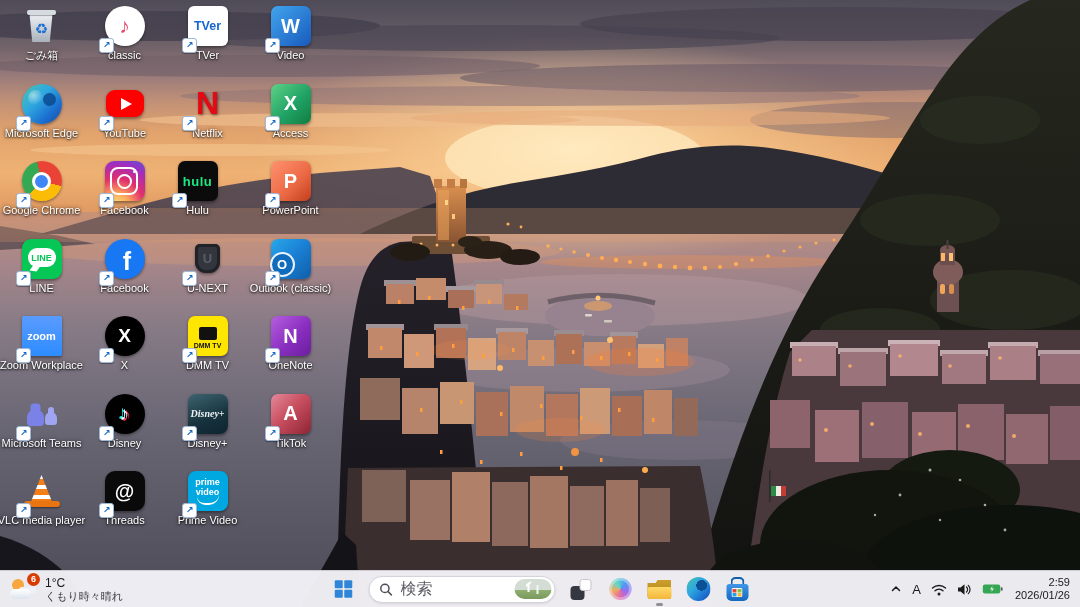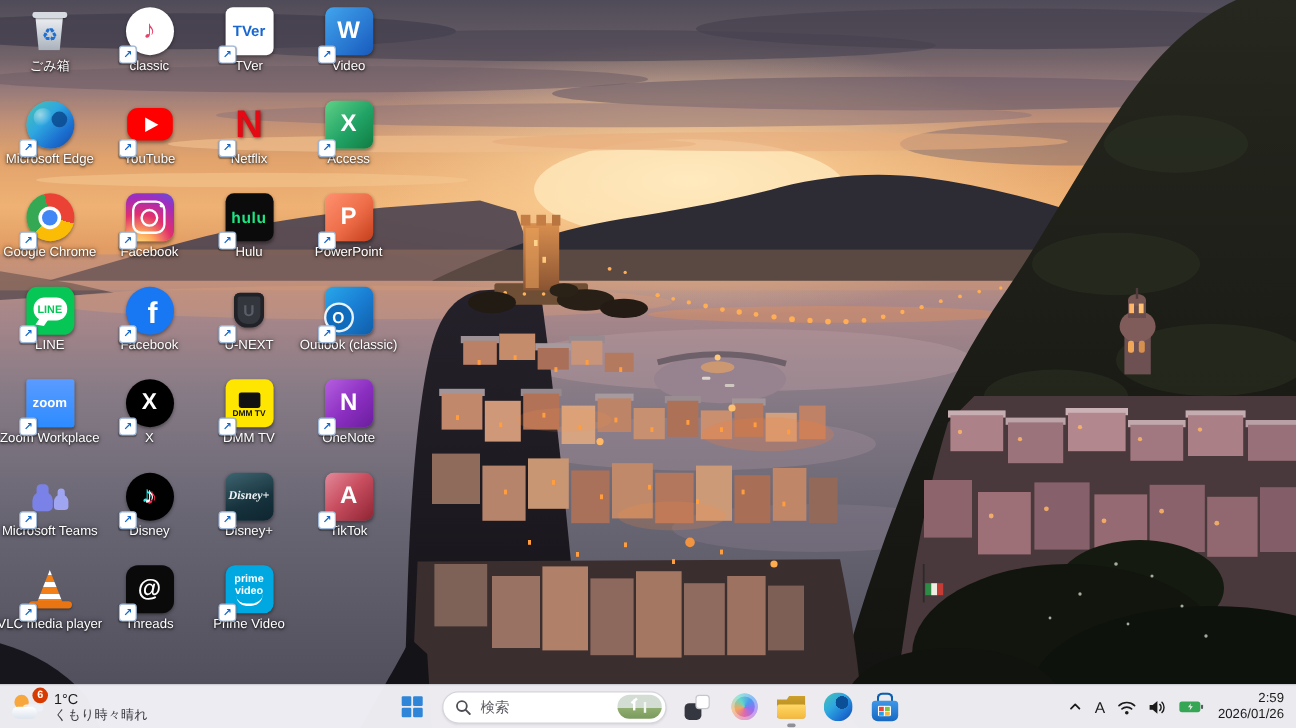--- a/index.html
+++ b/index.html
@@ -98,21 +98,21 @@
     color:#fff;font-size:9px;font-weight:700;line-height:13px;text-align:center;z-index:2;}
   .w-temp{font-size:12px;line-height:14px;color:#1b1b1b;}
   .w-cond{font-size:11px;line-height:13px;color:#3c3c43;}
   .tb-center{position:absolute;left:50%;transform:translateX(-50%);top:0;height:100%;display:flex;align-items:center;gap:2px;}
   .tbtn{position:relative;width:37px;height:33px;border:0;background:transparent;border-radius:6px;
     display:flex;align-items:center;justify-content:center;padding:0;cursor:pointer;}
   .win{width:8px;height:8px;background:#2f86d8;border-radius:1px;box-shadow:9.5px 0 #2f86d8,0 9.5px #2f86d8,9.5px 9.5px #2f86d8;
     transform:translate(-4.75px,-4.75px);}
   .search{width:172px;height:25px;background:#fff;border:1px solid #d4d4dc;border-radius:14px;margin:0 5px;
     display:flex;align-items:center;gap:6px;padding:0 3px 0 10px;box-shadow:0 1px 2px rgba(0,0,0,.09);}
-  .search input{border:0;outline:0;flex:1;min-width:0;background:transparent;font-size:12px;color:#333;
+  .search input{border:0;outline:0;flex:1;min-width:0;background:transparent;font-size:16px;color:#333;
     font-family:"Liberation Sans","DejaVu Sans",sans-serif;}
   .search input::placeholder{color:#5c5c64;opacity:1;}
   .sh{width:37px;height:20px;border-radius:10px;flex:none;position:relative;overflow:hidden;
     background:linear-gradient(180deg,#d3ddd4 0 55%,#8fae6f 55%,#7a9a5e);}
   .sh::before{content:"";position:absolute;width:2px;height:9px;background:#fff;left:13px;top:4px;box-shadow:9px 2px 0 #f4f6f2;}
   .sh::after{content:"";position:absolute;width:6px;height:2px;background:#fff;left:11px;top:4px;transform:rotate(-40deg);}
   .tv{width:21px;height:21px;position:relative;}
   .tv::before{content:"";position:absolute;width:14px;height:14px;background:#34373f;border-radius:4px;left:0;bottom:0;}
   .tv::after{content:"";position:absolute;width:10px;height:10px;background:#fff;border:1px solid #c6c6cd;border-radius:3px;right:0;top:0;}
   .cp{width:22px;height:22px;border-radius:50%;
@@ -480,21 +480,21 @@
         <span class="arrow">↗</span>
         <div class="label">Google Chrome</div>
       </div>
       <div class="dicon" style="left: 83px; top: 161px;">
         <div class="art a-instagram">
           <span class="g"></span>
         </div>
         <span class="arrow">↗</span>
         <div class="label">Facebook</div>
       </div>
-      <div class="dicon" style="left: 166px; top: 161px;">
+      <div class="dicon" style="left: 156px; top: 161px;">
         <div class="art a-hulu">
           <span class="g">hulu</span>
         </div>
         <span class="arrow">↗</span>
         <div class="label">Hulu</div>
       </div>
       <div class="dicon" style="left: 249px; top: 161px;">
         <div class="art a-powerpoint">
           <span class="g">P</span>
         </div>

